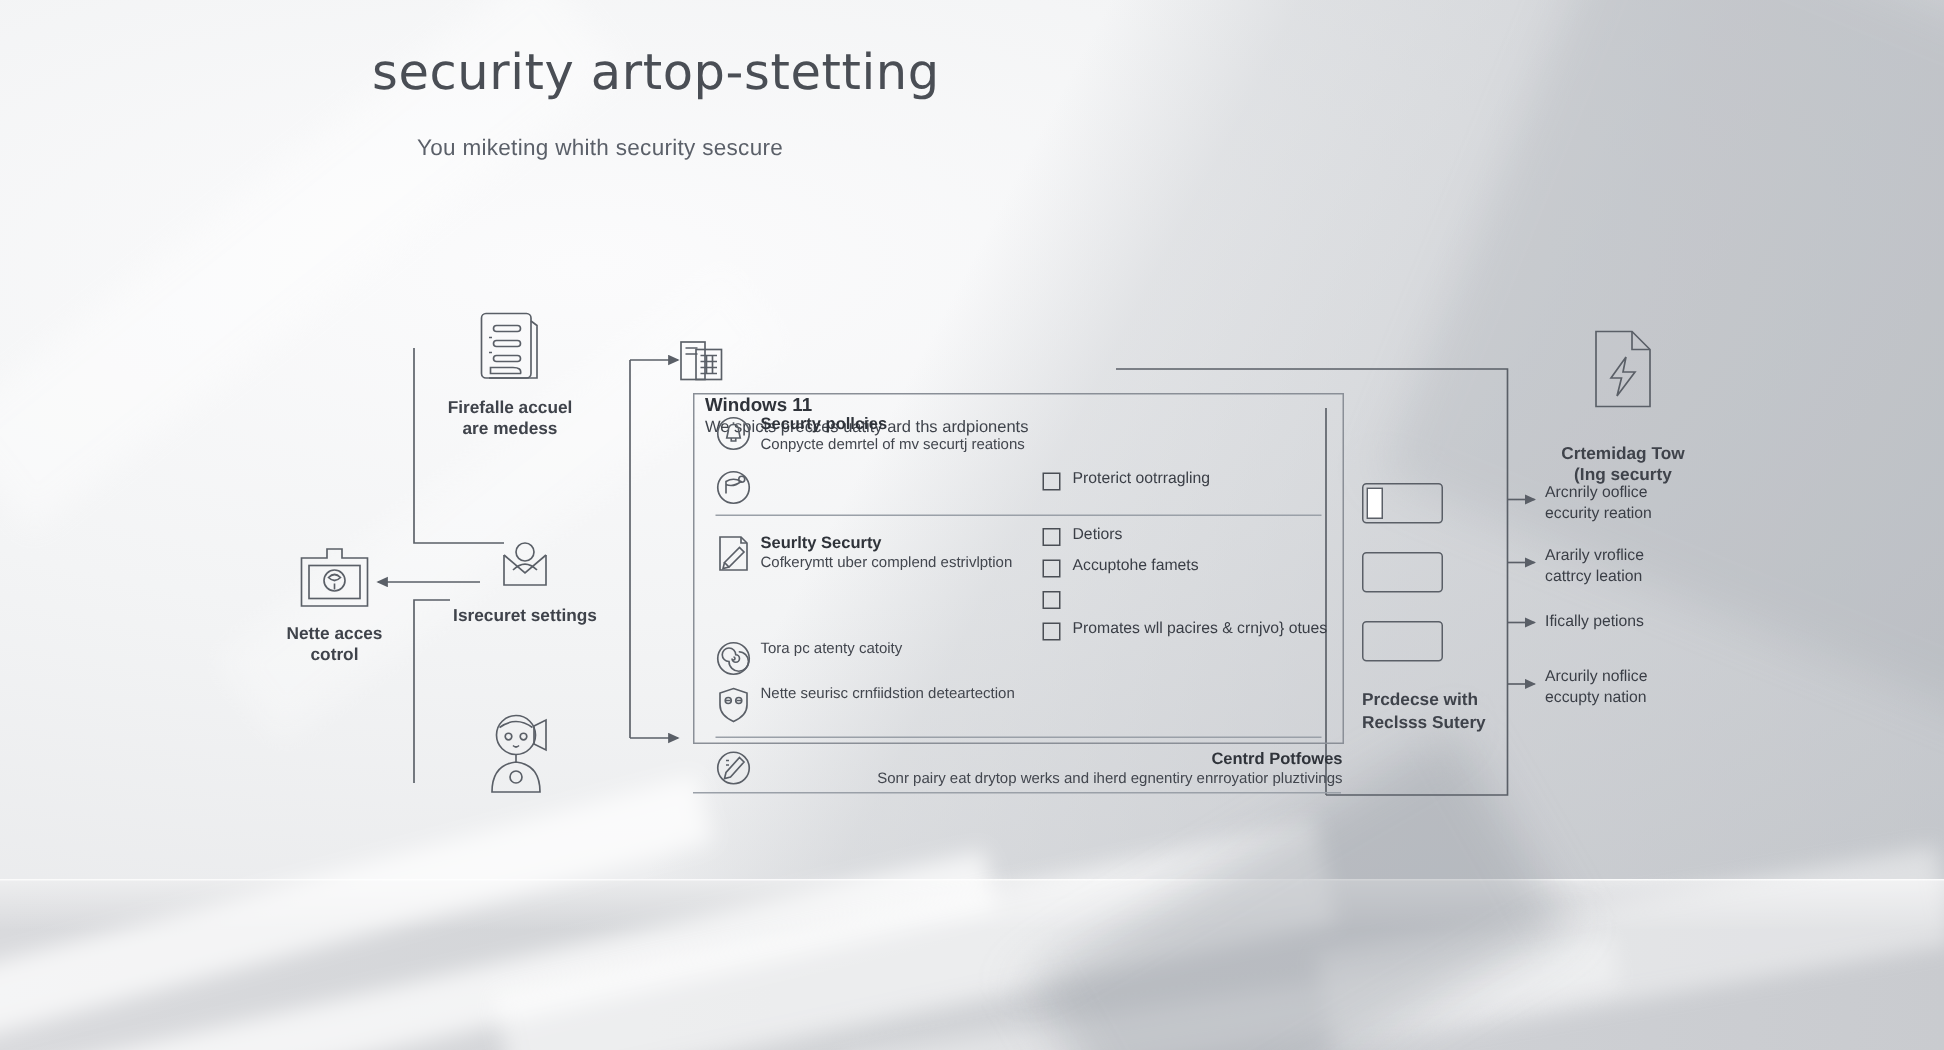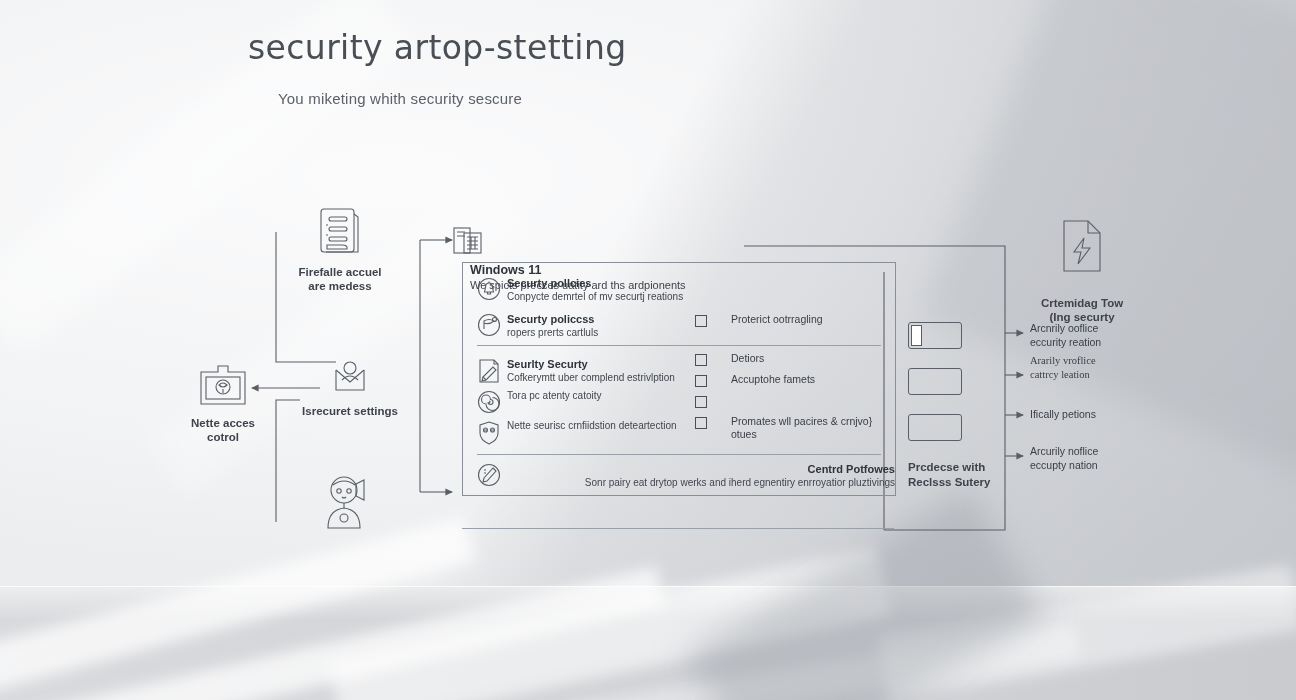--- a/index.html
+++ b/index.html
@@ -76,21 +76,21 @@
   .row .rtx{flex:1 1 auto;}
   .r-t{font-size:11px;font-weight:700;color:#2f333a;line-height:14px;}
   .r-s{font-size:10px;color:#42464e;line-height:13px;}
 
   .checks{position:absolute;left:232px;width:190px;}
   .chk{display:flex;align-items:flex-start;margin-bottom:7px;}
   .chk .box{
     flex:0 0 10px;width:10px;height:10px;border:1px solid #4a4e55;
     margin:2px 8px 0 0;background:transparent;
   }
-  .chk .ctx{font-size:10.5px;color:#3a3e46;line-height:13px;margin-left:16px;}
+  .chk .ctx{font-size:10.5px;color:#3a3e46;line-height:13px;}
 
   .baseline{position:absolute;left:10px;top:306px;width:432px;height:1px;background:#9aa0a8;}
 
   
   .stack{position:absolute;left:908px;top:322px;width:120px;}
   .tog{width:52px;height:25px;border:1px solid #5a5f67;border-radius:3px;margin-bottom:19px;background:transparent;position:relative;}
   .tog.on:before{content:"";position:absolute;left:2px;top:2px;width:9px;height:19px;border:1px solid #5a5f67;background:#fff;}
   .stack-cap{font-size:11.5px;font-weight:700;color:#3f434b;line-height:15px;margin-top:4px;}
 
   
@@ -238,24 +238,20 @@
         </div>
       </div>
       <div class="row">
         <div class="rico">
           <svg width="24" height="24" viewBox="0 0 24 24">
             <circle cx="12" cy="12" r="10.5" class="ln" fill="#fafafa"></circle>
             <path class="ln" d="M7,16 L7,8 Q12,5 17,8 Q12,12 7,10"></path>
             <circle cx="17.5" cy="6.5" r="2" class="ln" fill="#fff"></circle>
           </svg>
         </div>
-        <div class="rtx">
-          <div class="r-t">Securty policcss</div>
-          <div class="r-s">ropers prerts cartluls</div>
-        </div>
         <div class="checks" style="top:8px;">
           <div class="chk">
             <span class="box"></span>
             <span class="ctx">Proterict ootrragling</span>
           </div>
         </div>
       </div>
     </div>
 
     <div class="divider" style="margin-top:4px;"></div>
@@ -268,21 +264,21 @@
             <path class="ln" d="M17,2 v4 h4"></path>
             <path class="ln" d="M6,19 L16,9 L19,12 L9,22 z" fill="#fff"></path>
             <path class="ln" d="M6,19 L5,23 L9,22"></path>
           </svg>
         </div>
         <div class="rtx">
           <div class="r-t">Seurlty Securty</div>
           <div class="r-s">Cofkerymtt uber complend estrivlption</div>
         </div>
       </div>
-      <div class="row" style="padding-top:3px;">
+      <div class="row" style="padding-top:3px;margin-top:39px;">
         <div class="rico">
           <svg width="24" height="24" viewBox="0 0 24 24">
             <circle cx="12" cy="12" r="10.5" class="ln" fill="#fafafa"></circle>
             <path class="ln" d="M12,12 m0,-1 a1,1 0 1,1 -1,1 a2.5,2.5 0 1,0 2.5,-2.5 a4.5,4.5 0 1,0 -4.5,4.5 a6.5,6.5 0 1,0 6.5,-6.5"></path>
           </svg>
         </div>
         <div class="rtx">
           <div class="r-s">Tora pc atenty catoity</div>
         </div>
       </div>
@@ -361,21 +357,21 @@
   <div class="right-cap">
     <div>Crtemidag Tow</div>
     <div>(Ing securty</div>
   </div>
 </div>
 
 <div class="outitem" style="top:322px;">
   <div>Arcnrily ooflice</div>
   <div>eccurity reation</div>
 </div>
-<div class="outitem" style="top:354px;font-family:Liberation Serif, serif;">
+<div class="outitem" style="top:364px;">
   <div>Ararily vroflice</div>
   <div>cattrcy leation</div>
 </div>
 <div class="outitem" style="top:408px;">
   <div>Ifically petions</div>
   <div></div>
 </div>
 <div class="outitem" style="top:445px;">
   <div>Arcurily noflice</div>
   <div>eccupty nation</div>

